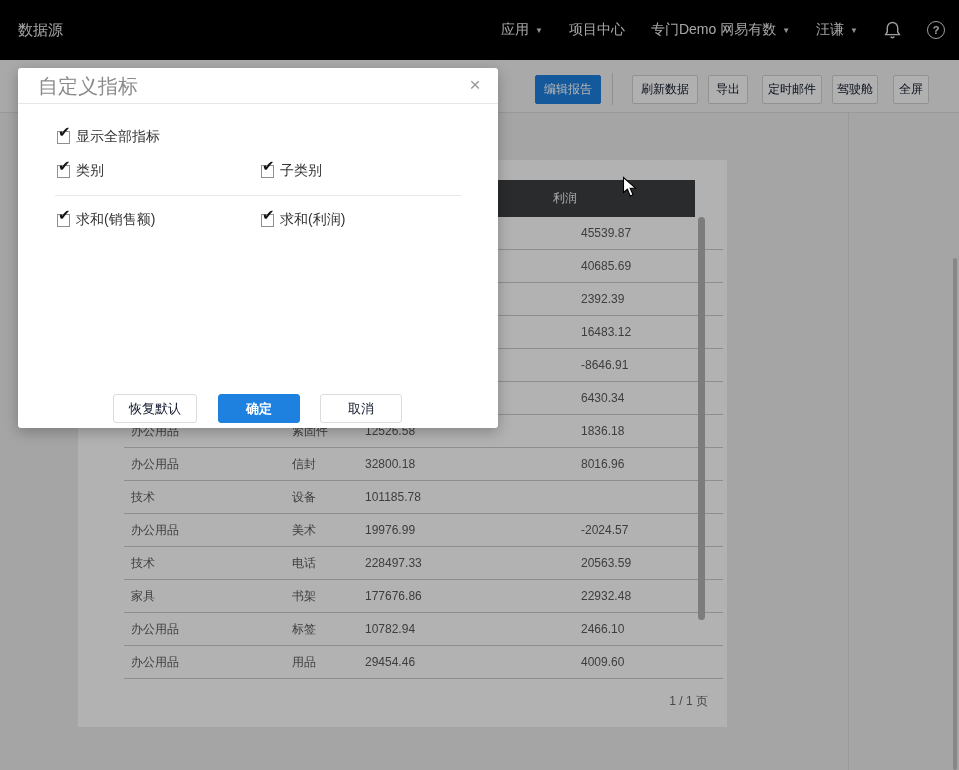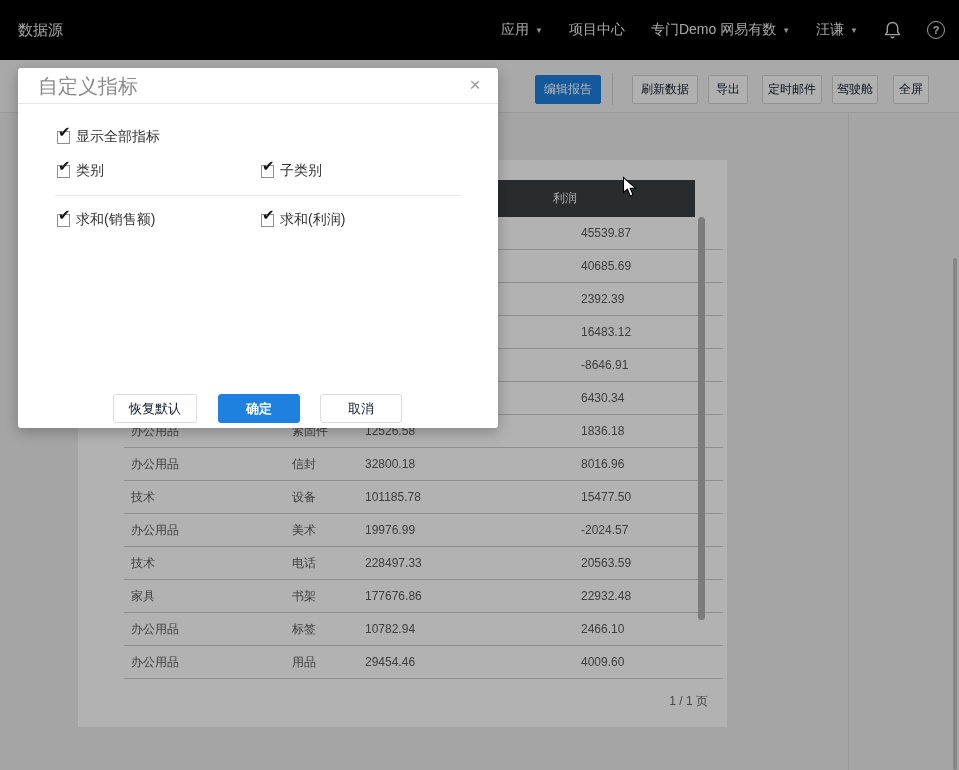--- a/index.html
+++ b/index.html
@@ -201,21 +201,20 @@
     <div class="trow">
       <div class="td c1">办公用品</div>
       <div class="td c2">信封</div>
       <div class="td c3">32800.18</div>
       <div class="td c4">8016.96</div>
     </div>
     <div class="trow">
       <div class="td c1">技术</div>
       <div class="td c2">设备</div>
       <div class="td c3">101185.78</div>
-      <div class="td c4">15477.50</div>
     </div>
     <div class="trow">
       <div class="td c1">办公用品</div>
       <div class="td c2">美术</div>
       <div class="td c3">19976.99</div>
       <div class="td c4">-2024.57</div>
     </div>
     <div class="trow">
       <div class="td c1">技术</div>
       <div class="td c2">电话</div>

